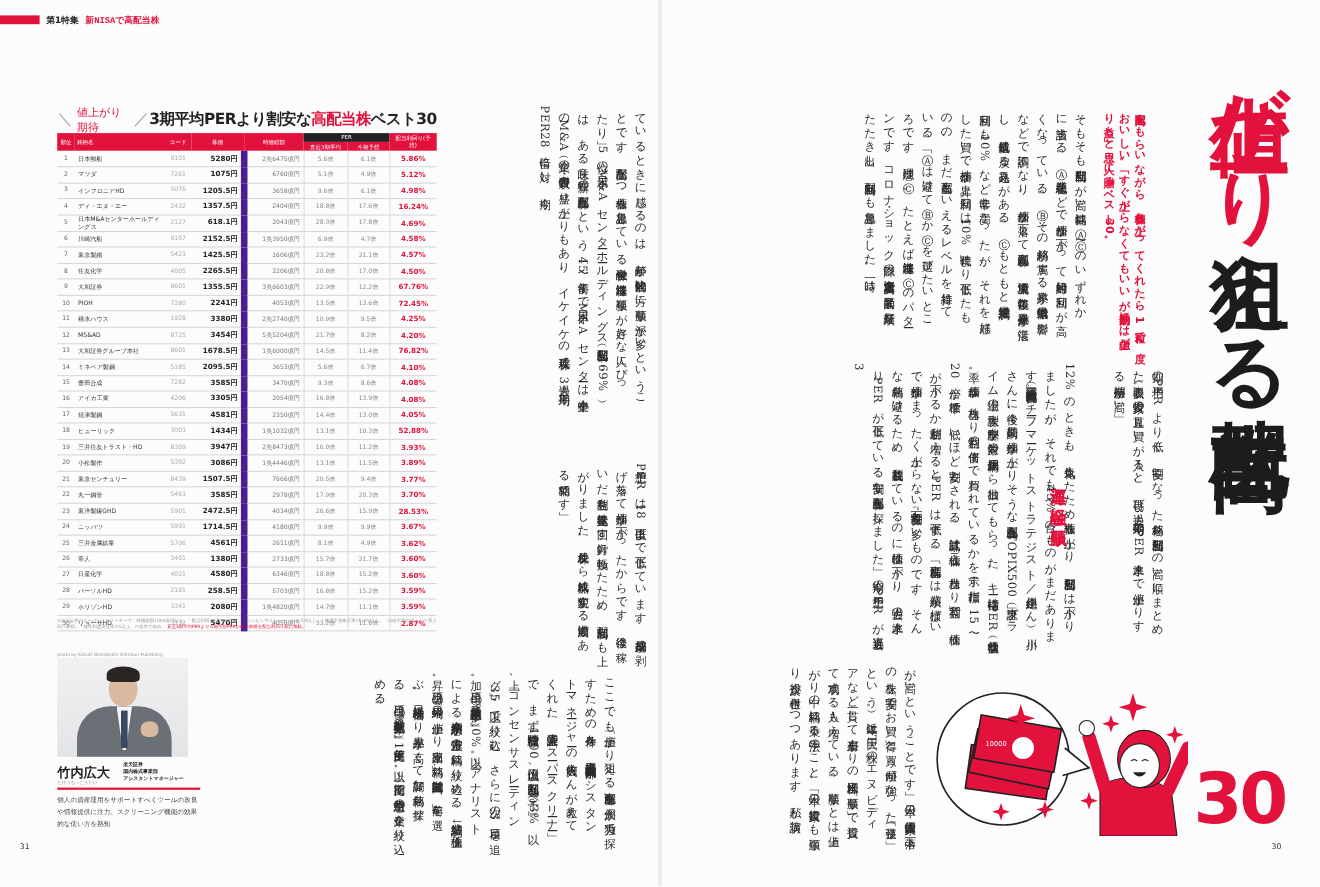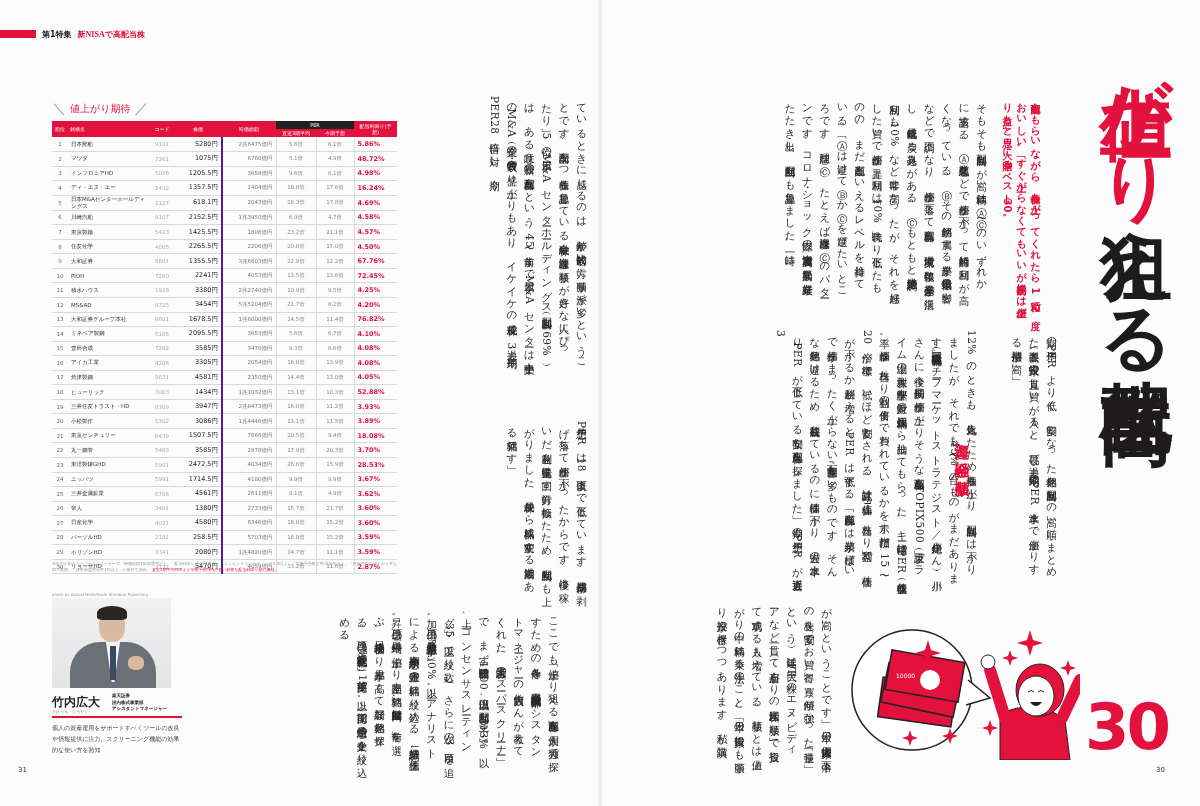--- a/index.html
+++ b/index.html
@@ -4,48 +4,48 @@
 <style>
   * { box-sizing: border-box; margin: 0; padding: 0; }
   html, body { width: 1200px; height: 806px; background: #fdfcfd; overflow: hidden; }
   body { font-family: "DejaVu Serif", serif; color: #222; position: relative; }
 
   .spread { position: absolute; left: 0; top: 0; width: 1200px; height: 806px; }
   .gutter { position: absolute; left: 598px; top: 0; width: 4px; height: 806px;
             background: linear-gradient(90deg, rgba(0,0,0,0.03), rgba(0,0,0,0.08), rgba(0,0,0,0.03)); }
 
   
-  .run-head { position: absolute; left: 0; top: 28px; height: 12px; display: flex; align-items: center; }
+  .run-head { position: absolute; left: 0; top: 12px; height: 12px; display: flex; align-items: center; }
   .run-bar { width: 36px; height: 8px; background: #e2123d; }
   .run-num { font-family: "DejaVu Sans", sans-serif; font-size: 8px; font-weight: bold; margin-left: 6px; color: #222; }
-  .run-title { font-family: Liberation Serif, serif; font-size: 8px; font-weight: bold; margin-left: 6px; color: #e2123d; text-align: right; }
+  .run-title { font-family: Liberation Mono, monospace; font-size: 8px; font-weight: bold; margin-left: 6px; color: #e2123d; text-align: right; }
 
   
   .tbl-heading { position: absolute; left: 52px; top: 99px; width: 345px; height: 20px; display: flex; align-items: center;
                  font-family: "DejaVu Sans", sans-serif; }
   .slash { color: #999; font-size: 14px; }
   .sub-tag { color: #e2123d; font-size: 10px; font-weight: normal; margin: 0 4px; }
   .tbl-title { font-size: 14px; font-weight: bold; color: #222; letter-spacing: -0.5px; white-space: nowrap; }
   .tbl-title .red { color: #e2123d; }
 
   
   .stock-table { position: absolute; left: 52px; top: 121px; width: 345px; border-collapse: collapse;
                  font-family: "DejaVu Sans", sans-serif; font-size: 5.5px; }
   .stock-table th { background: #e2123d; color: #fff; font-weight: normal; height: 8px; padding: 0 2px; font-size: 5px; }
   .stock-table th.per { background: #222; }
   .stock-table th.per-sub { background: #e2123d; }
   .stock-table td { height: 14.55px; border-bottom: 1px solid #d8d8d8; padding: 0 3px; color: #555; }
   .stock-table td.rank { width: 16px; text-align: center; color: #666; }
   .stock-table td.name { width: 82px; color: #333; }
   .stock-table td.code { width: 24px; color: #aaa; text-align: center; }
-  .stock-table td.price { width: 48px; text-align: right; font-weight: normal; color: #222; font-size: 6.5px; border-right: 2px solid #4c1d95; }
+  .stock-table td.price { width: 48px; text-align: right; font-weight: bold; color: #222; font-size: 6.5px; border-right: 6px solid #4c1d95; }
   .stock-table td.cap { width: 54px; text-align: right; color: #777; border-right: 1px solid #ddd; }
   .stock-table td.per3 { width: 40px; text-align: center; color: #888; border-right: 1px solid #ddd; }
   .stock-table td.pernow { width: 38px; text-align: center; color: #888; border-right: 1px solid #ddd; }
-  .stock-table td.yield { width: 43px; color: #e2123d; font-weight: bold; font-size: 6.5px; margin-left: 26px; }
+  .stock-table td.yield { width: 43px; text-align: center; color: #e2123d; font-weight: bold; font-size: 6.5px; margin-left: 26px; }
 
   .tbl-note { position: absolute; left: 52px; top: 561px; width: 345px; font-family: "DejaVu Sans", sans-serif;
               font-size: 4px; line-height: 6px; color: #999; }
   .tbl-note .red { color: #e2123d; }
 
   
   .photo-credit { position: absolute; left: 52px; top: 592px; font-family: "DejaVu Sans", sans-serif; font-size: 4px; color: #999; }
   .photo { position: absolute; left: 52px; top: 598px; width: 119px; height: 90px;
            background: linear-gradient(180deg, #f1f1f2, #e3e4e6); overflow: hidden; }
   .person-head { position: absolute; left: 47px; top: 12px; width: 26px; height: 32px; border-radius: 50% 50% 45% 45%; background: #d9b9a0; }
@@ -92,20 +92,23 @@
   <div class="run-head">
     <div class="run-bar"></div>
     <span class="run-num">第1特集</span>
     <span class="run-title">新NISAで高配当株</span>
   </div>
 
   <div class="tbl-heading">
     <span class="slash">＼</span>
     <span class="sub-tag">値上がり期待</span>
     <span class="slash">／</span>
+    <span class="tbl-title">
+      <span>3期平均PERより割安な</span><span class="red">高配当株</span><span>ベスト30</span>
+    </span>
   </div>
 
   <table class="stock-table">
     <thead>
       <tr>
         <th rowspan="2">順位</th>
         <th rowspan="2" style="text-align:left">銘柄名</th>
         <th rowspan="2">コード</th>
         <th rowspan="2">株価</th>
         <th rowspan="2">時価総額</th>
@@ -129,21 +132,21 @@
           <td class="yield">5.86%</td>
         </tr>
         <tr>
           <td class="rank">2</td>
           <td class="name">マツダ</td>
           <td class="code">7261</td>
           <td class="price">1075円</td>
           <td class="cap">6760億円</td>
           <td class="per3">5.1倍</td>
           <td class="pernow">4.9倍</td>
-          <td class="yield">48.72%</td>
+          <td class="yield">5.12%</td>
         </tr>
         <tr>
           <td class="rank">3</td>
           <td class="name">インフロニアHD</td>
           <td class="code">5076</td>
           <td class="price">1205.5円</td>
           <td class="cap">3658億円</td>
           <td class="per3">9.6倍</td>
           <td class="pernow">6.1倍</td>
           <td class="yield">4.98%</td>
@@ -319,21 +322,21 @@
           <td class="yield">3.89%</td>
         </tr>
         <tr>
           <td class="rank">21</td>
           <td class="name">東京センチュリー</td>
           <td class="code">8439</td>
           <td class="price">1507.5円</td>
           <td class="cap">7666億円</td>
           <td class="per3">20.5倍</td>
           <td class="pernow">9.4倍</td>
-          <td class="yield">18.08%</td>
+          <td class="yield">3.77%</td>
         </tr>
         <tr>
           <td class="rank">22</td>
           <td class="name">丸一鋼管</td>
           <td class="code">5463</td>
           <td class="price">3585円</td>
           <td class="cap">2978億円</td>
           <td class="per3">17.9倍</td>
           <td class="pernow">20.3倍</td>
           <td class="yield">3.70%</td>

